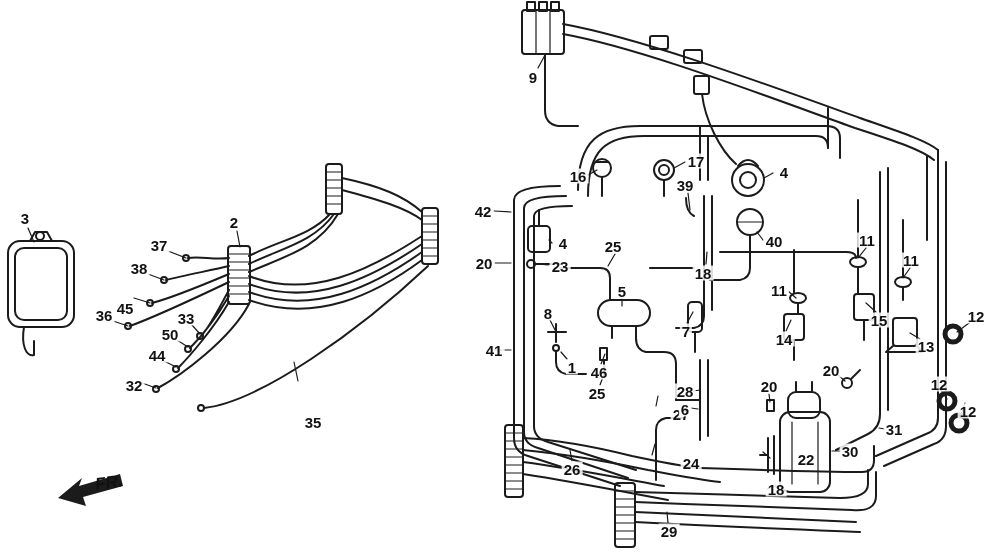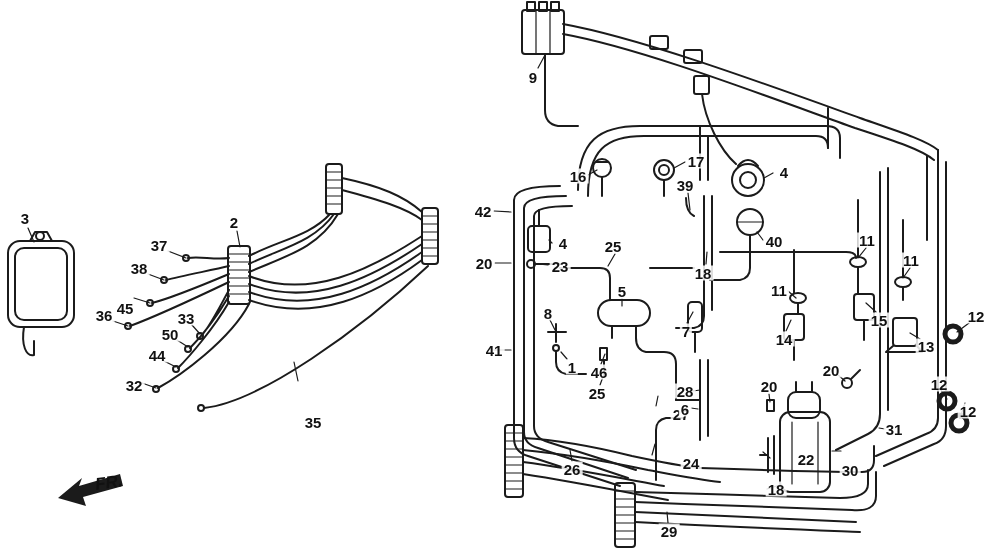--- a/index.html
+++ b/index.html
@@ -294,21 +294,21 @@
       <span class="part-label" style="left: 968px; top: 411px;">12</span>
       <span class="part-label" style="left: 494px; top: 350px;">41</span>
       <span class="part-label" style="left: 572px; top: 367px;">1</span>
       <span class="part-label" style="left: 599px; top: 372px;">46</span>
       <span class="part-label" style="left: 597px; top: 393px;">25</span>
       <span class="part-label" style="left: 685px; top: 391px;">28</span>
       <span class="part-label" style="left: 769px; top: 386px;">20</span>
       <span class="part-label" style="left: 831px; top: 370px;">20</span>
       <span class="part-label" style="left: 681px; top: 414px;">27</span>
       <span class="part-label" style="left: 685px; top: 409px;">6</span>
-      <span class="part-label" style="left: 850px; top: 470px;">30</span>
+      <span class="part-label" style="left: 850px; top: 451px;">30</span>
       <span class="part-label" style="left: 894px; top: 429px;">31</span>
       <span class="part-label" style="left: 806px; top: 459px;">22</span>
       <span class="part-label" style="left: 572px; top: 469px;">26</span>
       <span class="part-label" style="left: 651px; top: 463px; margin-left: 40px;">24</span>
       <span class="part-label" style="left: 776px; top: 489px;">18</span>
       <span class="part-label" style="left: 669px; top: 531px;">29</span>
     </div>
 </div>
 
 </body></html>

